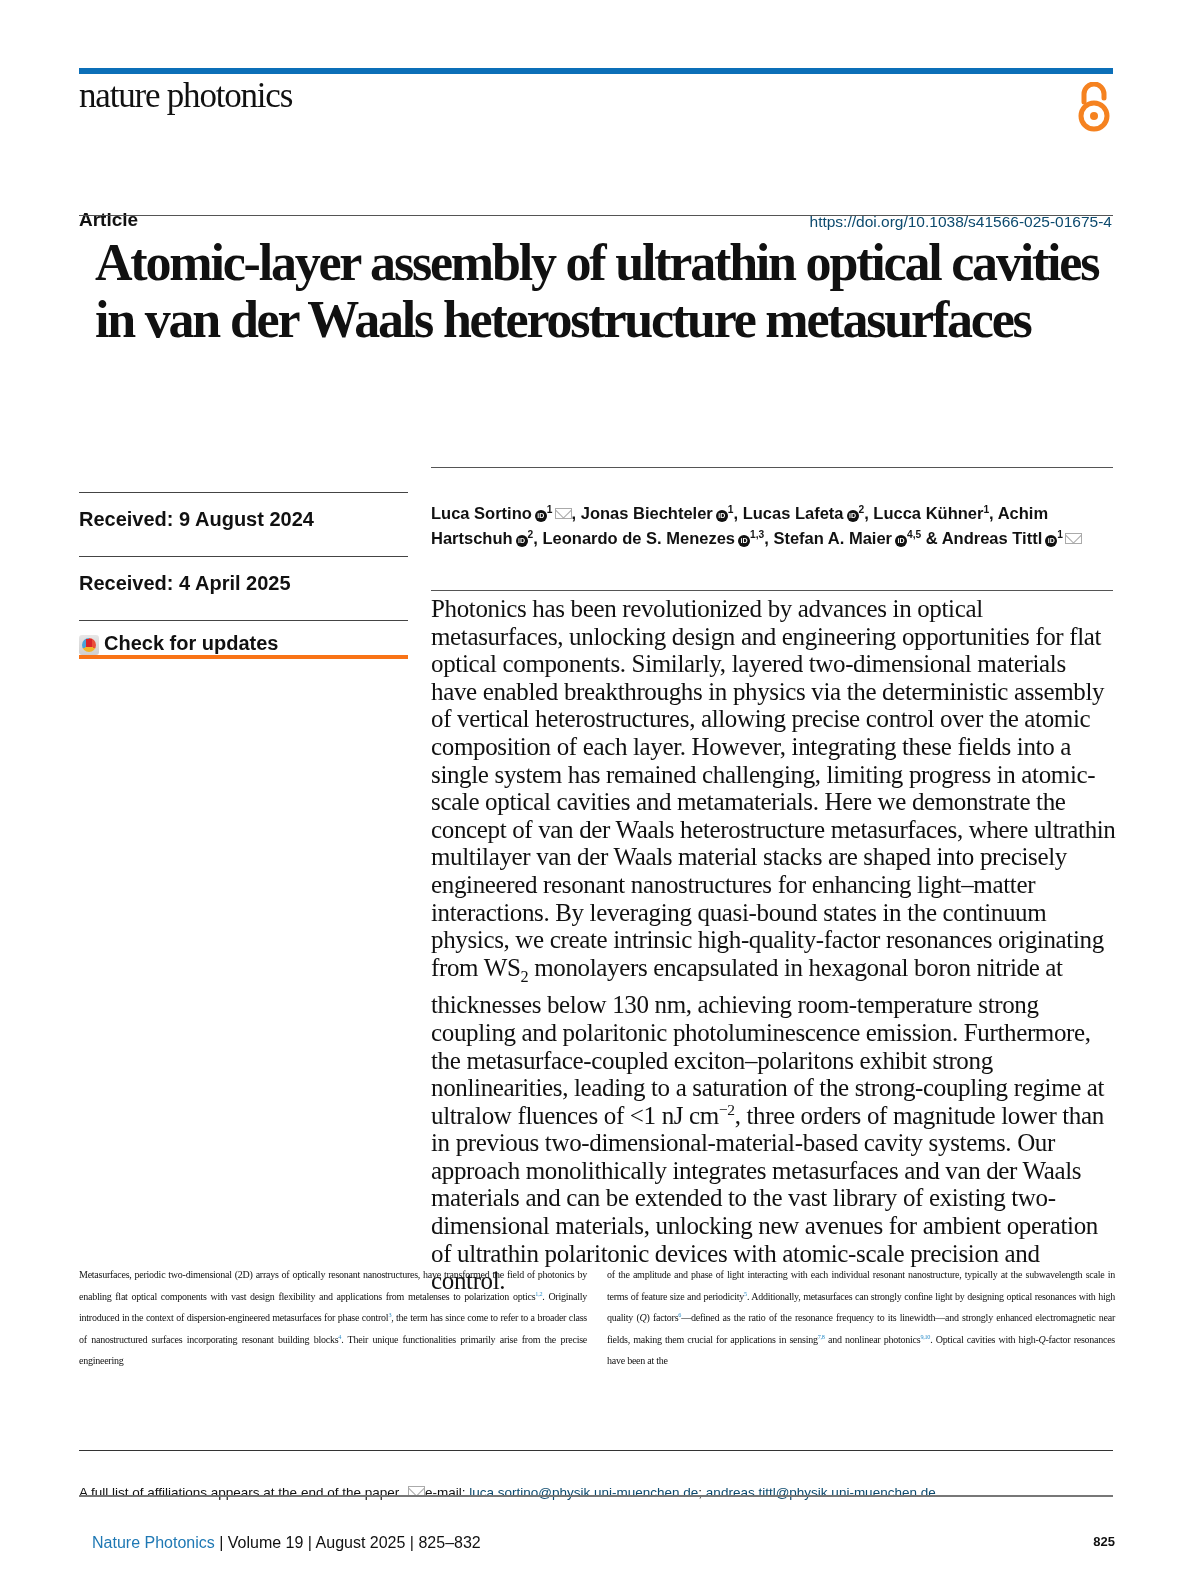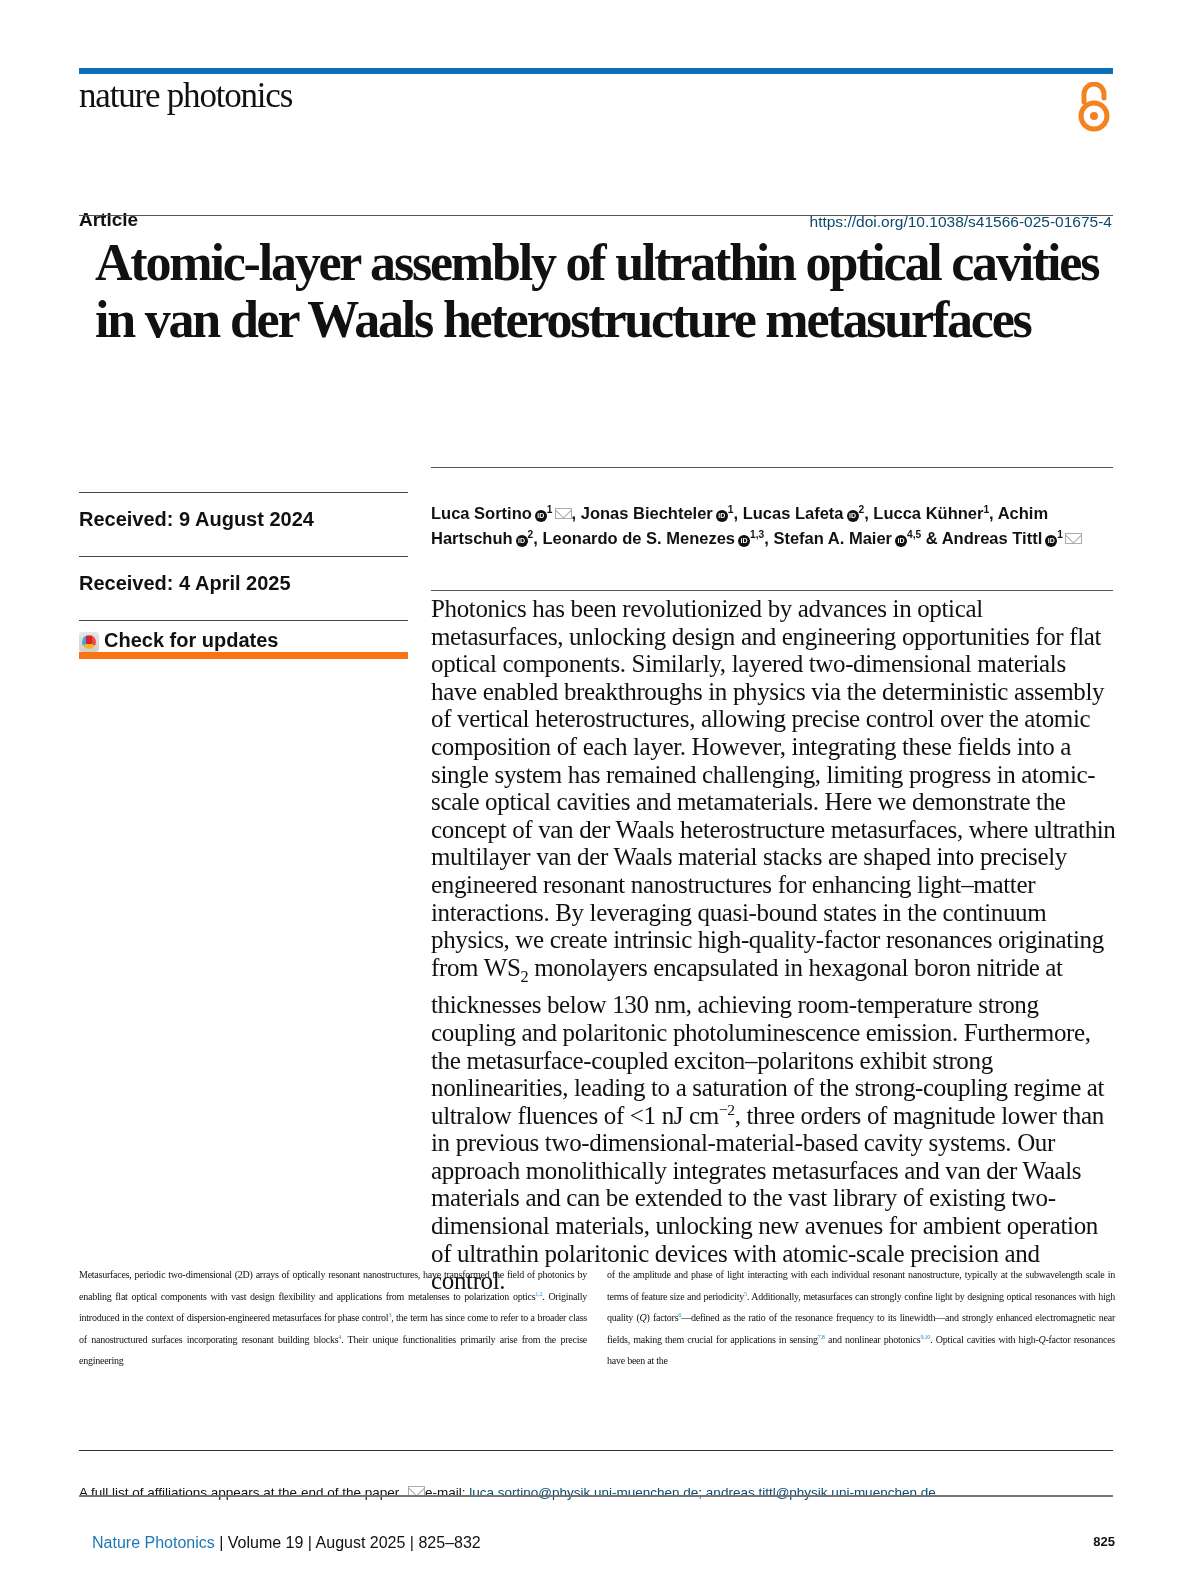--- a/index.html
+++ b/index.html
@@ -12,21 +12,21 @@
   .journal { left: 79px; top: 76px; font-size: 35px; letter-spacing: -1.2px; font-weight: normal; }
   .oa-icon { left: 1076px; top: 82px; width: 36px; height: 50px; }
 
   .article-type { left: 79px; top: 184px; font-size: 19px; font-weight: bold; }
   .doi { right: 88px; top: 188px; font-size: 15.5px; }
   .rule { background: #555; height: 1px; }
   .title { left: 79px; top: 218px; width: 1020px; font-size: 52px; font-weight: bold; line-height: 57px; letter-spacing: -2.2px; }
 
   .dates { left: 79px; top: 467px; width: 329px; }
   .date-row { height: 39px; border-top: 1px solid #444; box-sizing: border-box; display: flex; align-items: flex-end; font-size: 20px; }
-  .date-row.bottom { border-bottom: 7px solid #f97316; }
+  .date-row.bottom { border-bottom: 4px solid #f97316; }
   .date-row.sans b { font-weight: bold; }
   .check-icon { width: 20px; height: 20px; border-radius: 3px; background: linear-gradient(#e7e7e7,#cfcfcf); margin-right: 5px; position: relative; }
   .check-icon::before { content:""; position:absolute; left:3px; top:3px; width:14px; height:14px; border-radius:50%; background: conic-gradient(#e94e3a 0 120deg, #f1b52b 120deg 240deg, #4aa3d8 240deg 360deg); }
   .check-icon::after { content:""; position:absolute; left:7px; top:4px; width:6px; height:8px; background:#d8232a; }
 
   .authors-rule { left: 431px; top: 467px; width: 682px; }
   .authors { left: 431px; top: 476px; width: 690px; font-size: 16.5px; font-weight: bold; line-height: 25px; }
   .orcid { display: inline-block; width: 12px; height: 12px; border-radius: 50%; background: #111; color: #fff; font-size: 7px; line-height: 12px; text-align: center; vertical-align: 1px; margin-left: 3px; font-weight: bold; }
   .env { display: inline-block; width: 17px; height: 11px; border: 1px solid #aaa; position: relative; vertical-align: 0; margin-left: 2px; box-sizing: border-box; overflow: hidden; }
   .env::before { content:""; position:absolute; left:1px; top:-6px; width:12px; height:12px; border-right:1px solid #aaa; border-bottom:1px solid #aaa; transform: rotate(45deg); }

